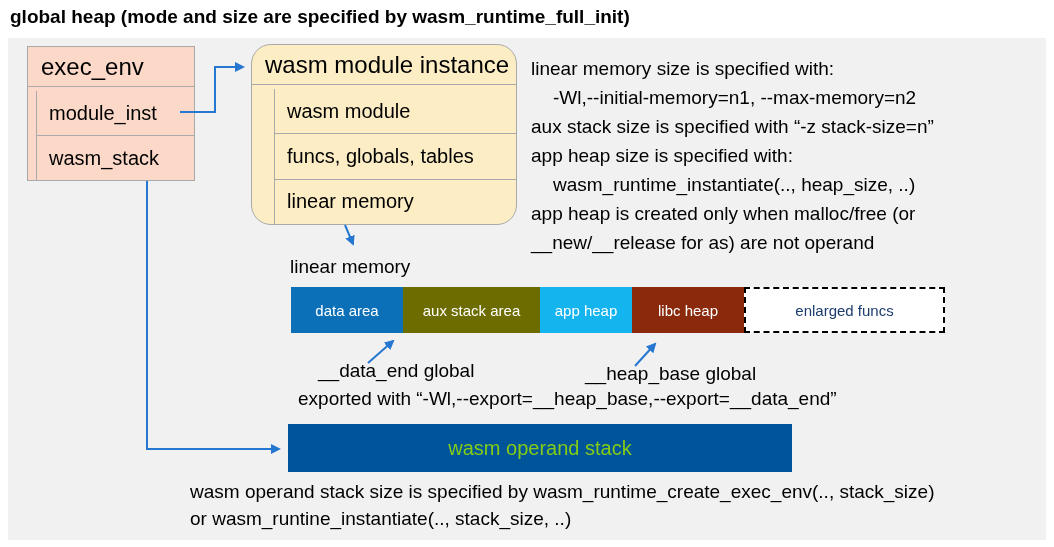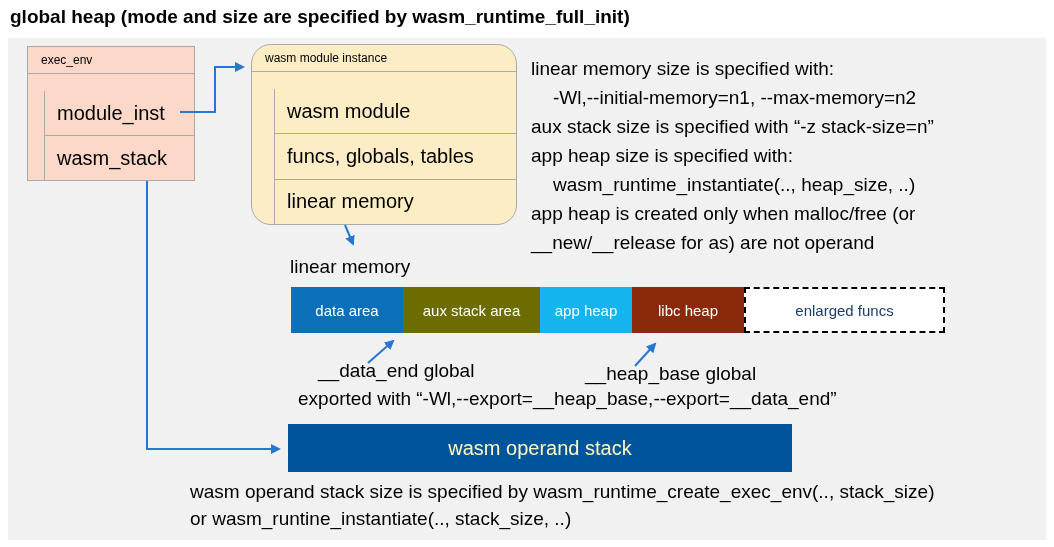--- a/index.html
+++ b/index.html
@@ -5,30 +5,30 @@
   html,body{margin:0;padding:0;background:#ffffff;}
   #stage{position:relative;width:1054px;height:547px;background:#ffffff;overflow:hidden;
          font-family:"Liberation Sans",sans-serif;color:#000;}
   .title{position:absolute;left:10px;top:6px;font-size:19px;font-weight:600;letter-spacing:0;}
   #panel{position:absolute;left:8px;top:38px;width:1038px;height:502px;background:#f1f1f1;}
 
   
   .struct-box{position:absolute;border:1px solid #a9a9a9;box-sizing:border-box;}
   .box-pink{background:#fbd8c8;}
   .box-cream{background:#fcedc5;}
-  .struct-header{height:27px;border-bottom:1px solid #a9a9a9;display:flex;align-items:center;
-                 padding-left:13px;font-size:12px;box-sizing:border-box;}
+  .struct-header{height:40px;border-bottom:1px solid #a9a9a9;display:flex;align-items:center;
+                 padding-left:13px;font-size:24px;box-sizing:border-box;}
   .struct-rows{position:absolute;top:44px;right:0;bottom:0;border-left:1px solid #a9a9a9;
                display:flex;flex-direction:column;}
   .struct-row{flex:1;display:flex;align-items:center;padding-left:12px;font-size:20px;
               border-bottom:1px solid #a9a9a9;box-sizing:border-box;}
   .struct-row:last-child{border-bottom:none;}
 
   #exec-env-box{left:19px;top:8px;width:168px;height:135px;}
-  #exec-env-box .struct-rows{left:16px;}
+  #exec-env-box .struct-rows{left:8px;}
   #module-instance-box{left:243px;top:6px;width:266px;height:181px;border-radius:20px;}
   #module-instance-box .struct-rows{left:22px;}
 
   
   #notes-right{position:absolute;left:523px;top:16px;font-size:19px;line-height:29px;white-space:nowrap;}
   #notes-right .indent{padding-left:22px;}
 
   
   #linear-memory-label{position:absolute;left:282px;top:218px;font-size:19px;}
   #memory-bar{position:absolute;left:283px;top:249px;height:46px;display:flex;}
@@ -40,21 +40,21 @@
   .seg-libc{width:112px;background:#8a290c;}
   .seg-enlarged{width:201px;background:#ffffff;color:#1b3c6d;border:2px dashed #000000;}
 
   .mem-note{position:absolute;font-size:19px;white-space:nowrap;}
   #data-end-label{left:310px;top:322px;}
   #heap-base-label{left:577px;top:325px;}
   #export-note{left:290px;top:350px;}
 
   
   #operand-stack-bar{position:absolute;left:280px;top:386px;width:504px;height:48px;background:#005499;
-                     display:flex;align-items:center;justify-content:center;color:#fef9c3;font-size:20px;}
+                     display:flex;align-items:center;justify-content:center;color:#84cc16;font-size:20px;}
   #operand-note{position:absolute;left:182px;top:440px;font-size:19px;line-height:27px;white-space:nowrap;}
 
   #arrow-layer{position:absolute;left:0;top:0;width:1038px;height:502px;pointer-events:none;}
 </style>
 </head>
 <body>
 
 <div id="stage">
 
   <div class="title">global heap (mode and size are specified by wasm_runtime_full_init)</div>

